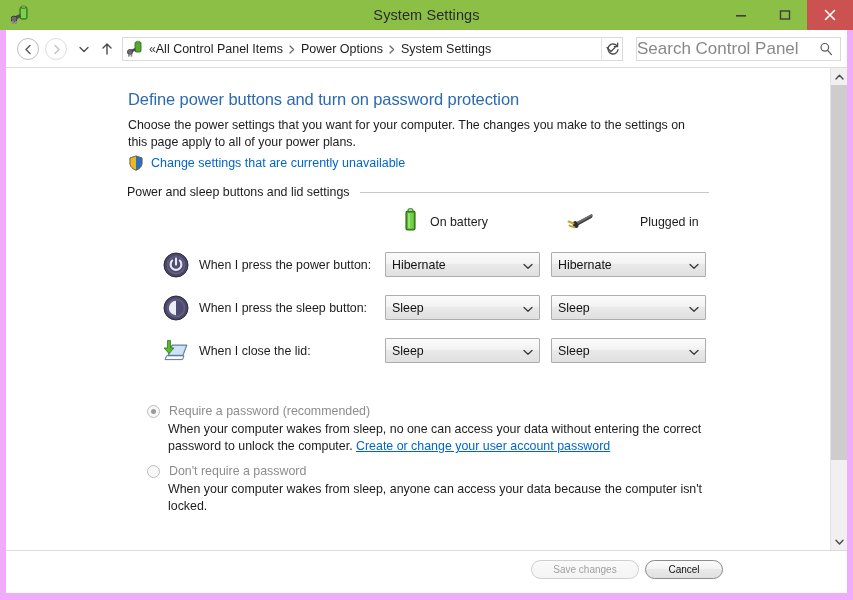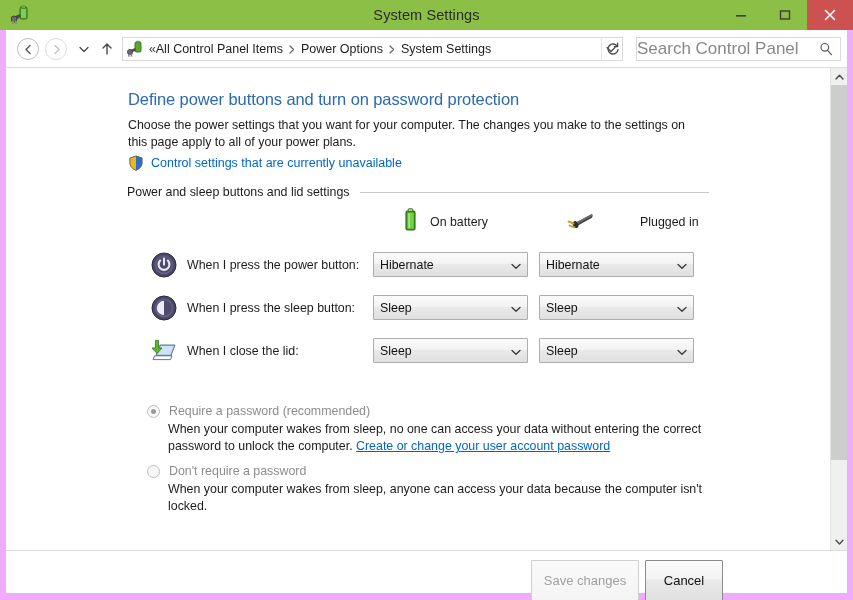--- a/index.html
+++ b/index.html
@@ -249,21 +249,21 @@
   .col-plug    { left: 558px; gap: 37px; }
   .col-head-label {
     font-size: 12.4px;
     color: #1c1c1c;
     margin-left: 9px;
   }
 
   
   .row {
     position: absolute;
-    left: 4px;
+    left: 16px;
     width: 820px;
     height: 32px;
     display: flex;
     align-items: center;
   }
   #row-power { top: 181px; }
   #row-sleep { top: 224px; }
   #row-lid   { top: 267px; }
 
   .row-icon {
@@ -388,25 +388,25 @@
     left: 6px; top: 550px;
     width: 841px;
     height: 43px;
     background: #ffffff;
     border-top: 1px solid #dcdcdc;
     box-sizing: border-box;
   }
   .btn {
     position: absolute;
     top: 9px;
-    height: 41px;
+    height: 19px;
     font-family: "Liberation Sans", sans-serif;
-    font-size: 13px;
+    font-size: 10px;
     border: 1px solid #adadad;
-    border-radius: 1px;
+    border-radius: 10px;
     background-image: linear-gradient(to bottom, #fbfbfb 0%, #f3f3f3 45%, #e9e9e9 50%, #e0e0e0 100%);
     background-color: #eeeeee;
     box-sizing: border-box;
     cursor: default;
   }
   .btn-save {
     left: 525px;
     width: 108px;
     color: #a0a0a0;
     background-image: linear-gradient(to bottom, #fafafa 0%, #f4f4f4 100%);
@@ -541,21 +541,21 @@
 
       <div class="uac-link-row">
         <span class="shield">
           <svg width="16" height="16" viewBox="0 0 16 16">
             <path d="M8 1 L14 3 L14 8 C14 11.6 11.2 14 8 15.2 C4.8 14 2 11.6 2 8 L2 3 Z" fill="#f2c12e" stroke="#8a6a00" stroke-width=".7"></path>
             <path d="M8 1 L14 3 L14 8 C14 11.6 11.2 14 8 15.2 Z" fill="#2a6fc4"></path>
             <path d="M2 3 L8 1 L8 15.2 C4.8 14 2 11.6 2 8 Z" fill="#e9b91f"></path>
             <path d="M8 1 L14 3 L14 8 C14 11.6 11.2 14 8 15.2 C4.8 14 2 11.6 2 8 L2 3 Z" fill="none" stroke="#5f5f5f" stroke-width=".8"></path>
           </svg>
         </span>
-        <span class="uac-link">Control settings that are currently unavailable</span>
+        <span class="uac-link">Change settings that are currently unavailable</span>
       </div>
 
       <div class="group" id="group-power">
         <span class="group-label">Power and sleep buttons and lid settings</span>
         <span class="group-rule"></span>
       </div>
 
       <div class="col-headers">
         <div class="col-head col-battery">
           <span>

